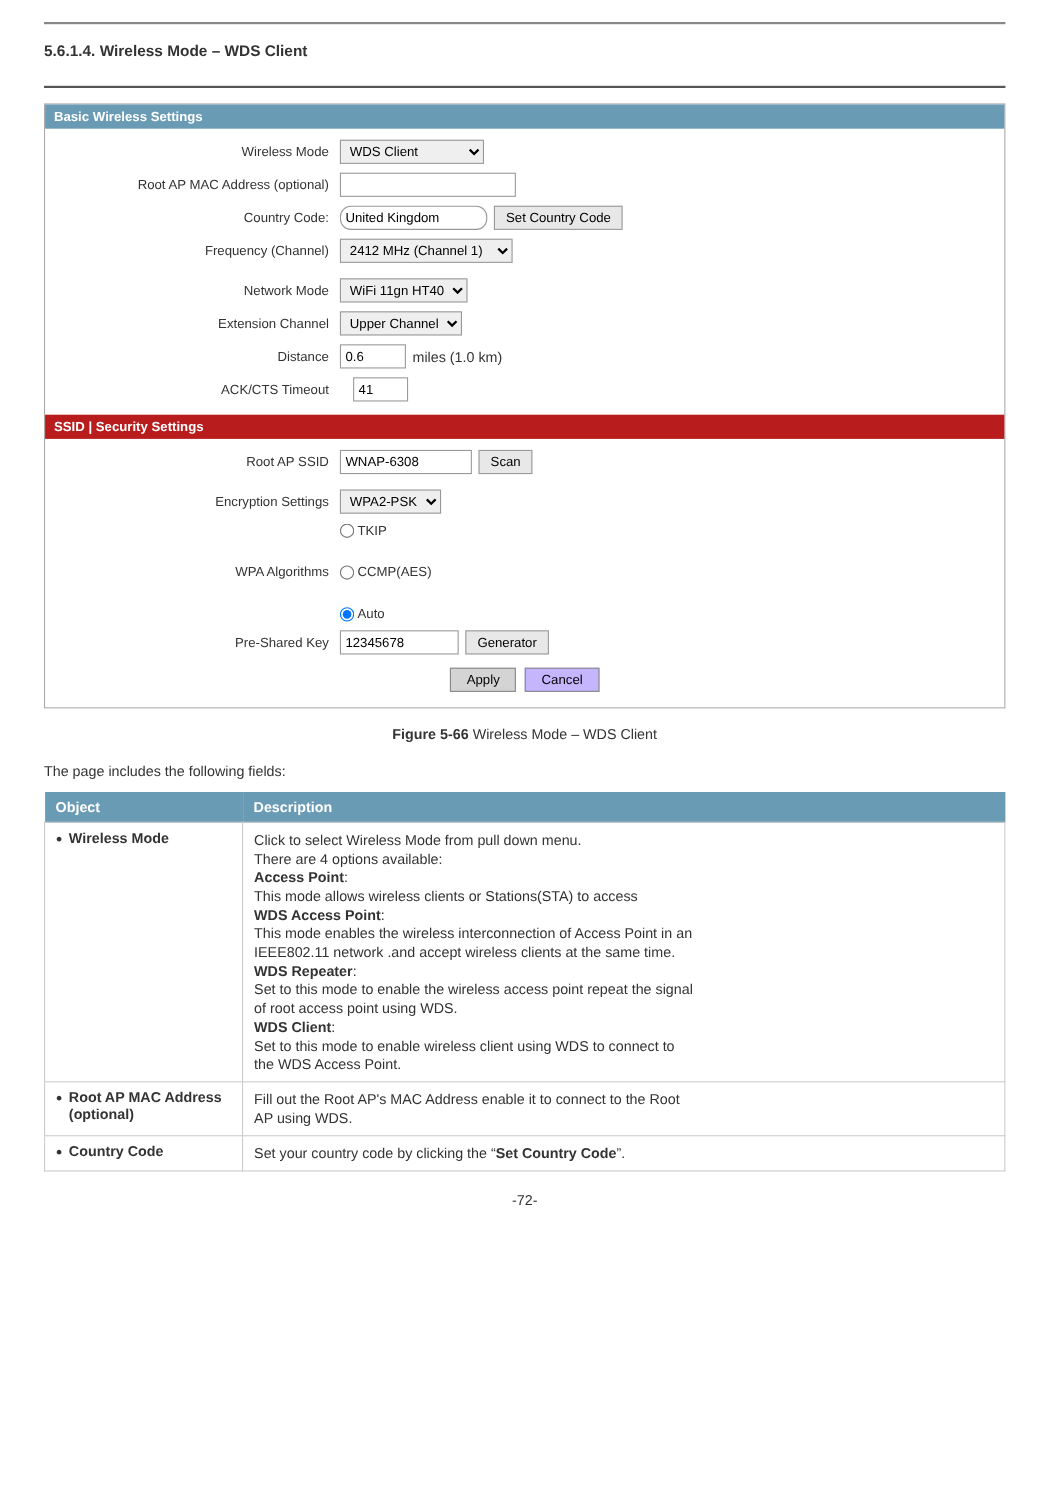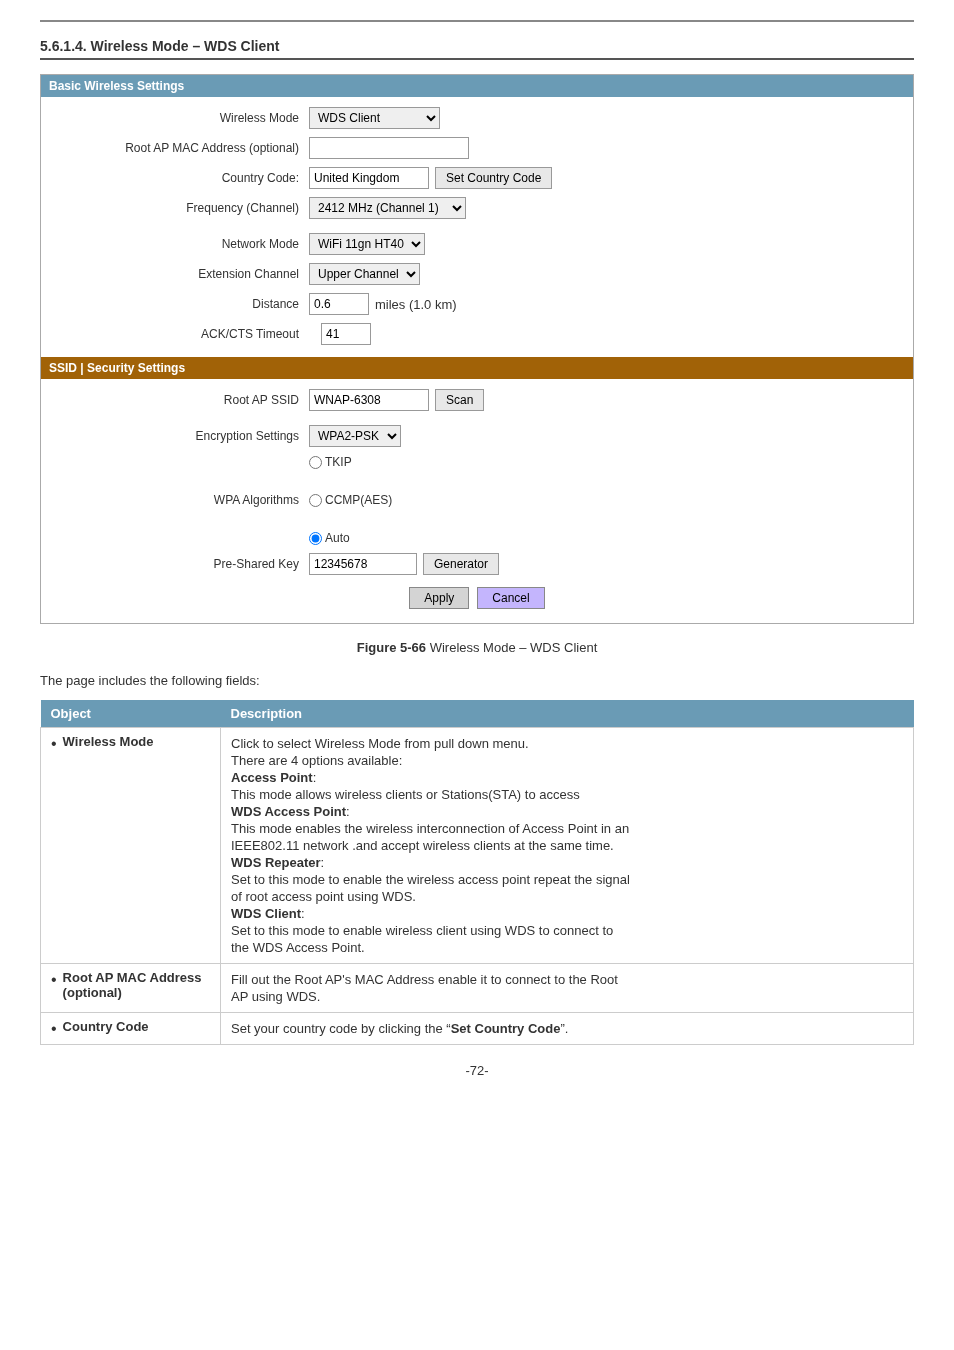--- a/index.html
+++ b/index.html
@@ -8,21 +8,21 @@
       font-size: 13px;
       background: #fff;
       color: #333;
       padding: 20px 40px;
     }
     h2.section-title {
       font-size: 14px;
       font-weight: bold;
       margin-bottom: 14px;
       border-bottom: 2px solid #555;
-      padding-bottom: 4px;
+      padding-bottom: 24px;
     }
     .settings-box {
       border: 1px solid #aaa;
       margin-bottom: 16px;
     }
     .settings-header {
       background: #6a9bb5;
       color: #fff;
       font-weight: bold;
       font-size: 12px;
@@ -72,21 +72,21 @@
       cursor: pointer;
     }
     .btn-cancel {
       background: #c4b5fd;
       border: 1px solid #888;
       padding: 3px 14px;
       font-size: 12px;
       cursor: pointer;
     }
     .ssid-header {
-      background: #a16207;
+      background: #b91c1c;
       color: #fff;
       font-weight: bold;
       font-size: 12px;
       padding: 4px 8px;
       margin-top: 2px;
     }
     .radio-group {
       display: flex;
       align-items: flex-start;
       gap: 24px;
@@ -212,21 +212,21 @@
     <div class="form-row">
       <div class="form-label">Root AP MAC Address (optional)</div>
       <div class="form-control">
         <input type="text" value="" style="width: 160px;">
       </div>
     </div>
 
     <div class="form-row">
       <div class="form-label">Country Code:</div>
       <div class="form-control">
-        <input type="text" value="United Kingdom" style="width: 120px;">
+        <input type="text" value="United Kingdom" style="width: 134px; border-radius: 10px;">
         <button class="btn">Set Country Code</button>
       </div>
     </div>
 
     <div class="form-row">
       <div class="form-label">Frequency (Channel)</div>
       <div class="form-control">
         <select>
           <option>2412 MHz (Channel 1)</option>
           <option>2437 MHz (Channel 6)</option>

